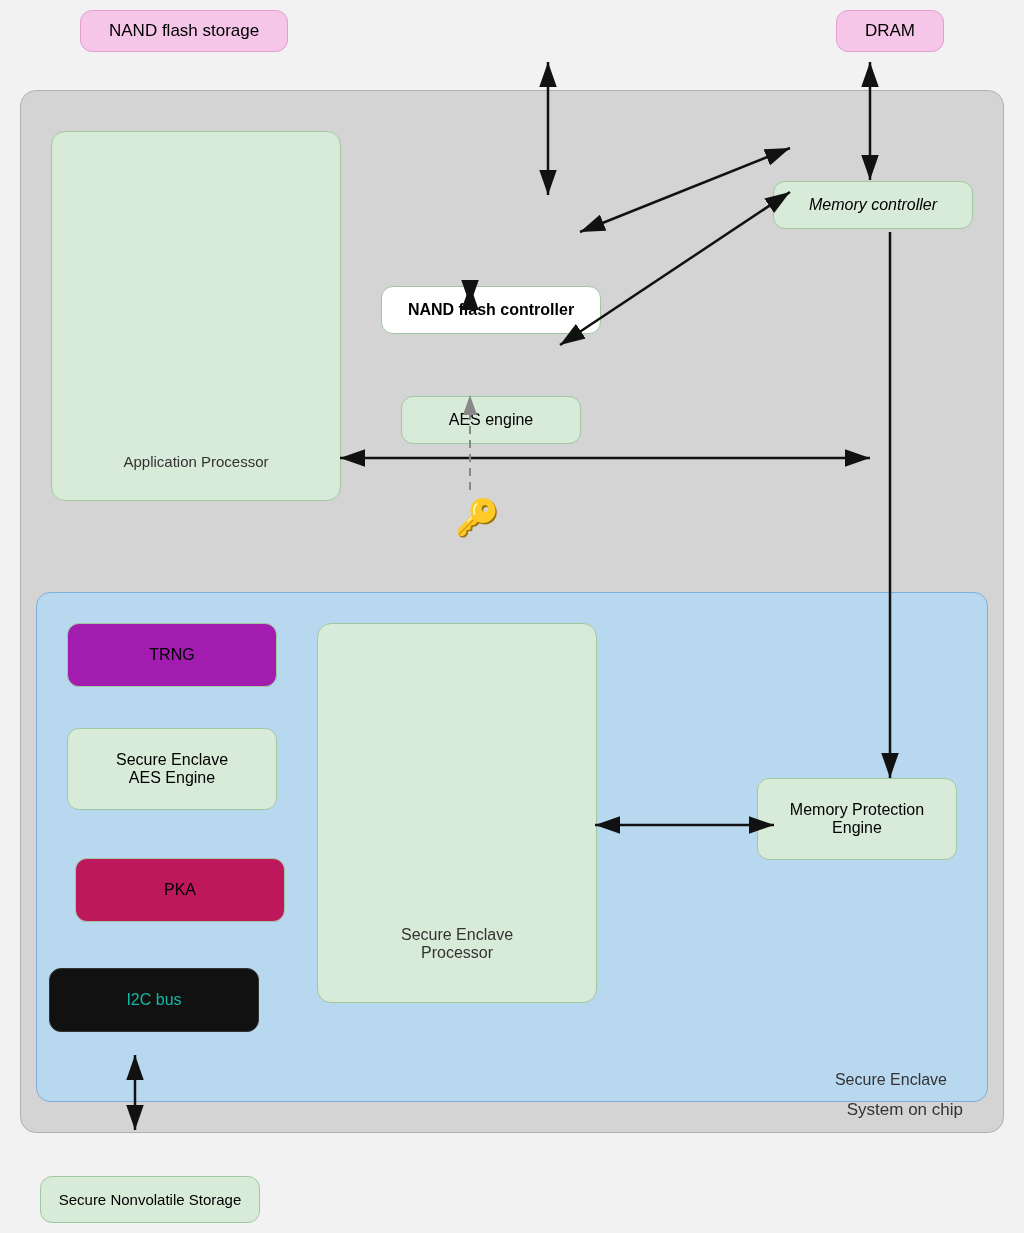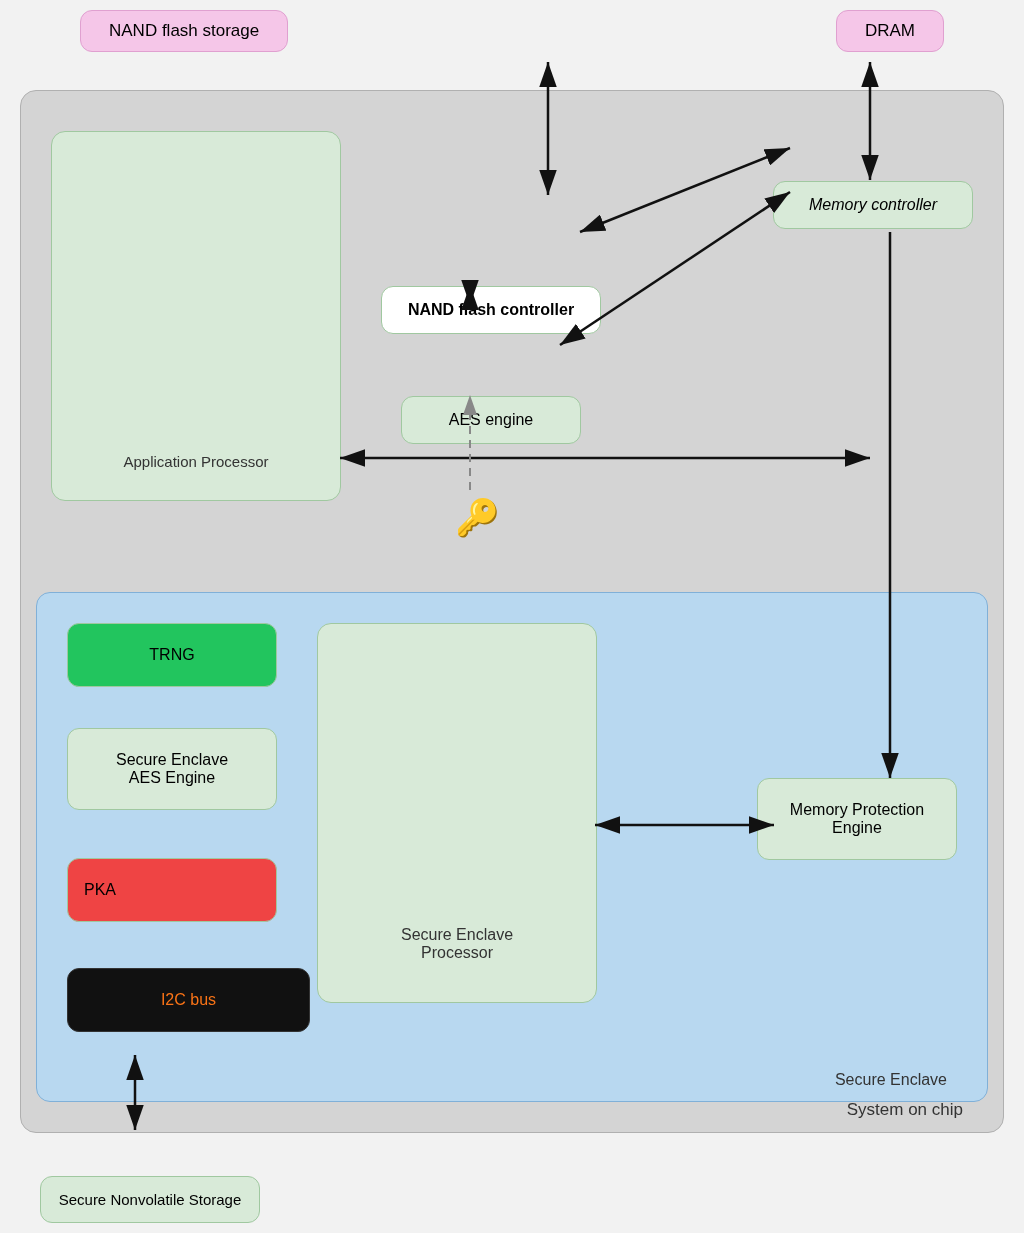--- a/index.html
+++ b/index.html
@@ -140,21 +140,21 @@
       color: #333;
     }
 
     
     .trng-box {
       position: absolute;
       top: 30px;
       left: 30px;
       width: 210px;
       padding: 22px 16px;
-      background: #22c55e;
+      background: #a21caf;
       border: 1.5px solid #a0c8a0;
       border-radius: 12px;
       font-size: 16px;
       text-align: center;
     }
 
     
     .se-aes-box {
       position: absolute;
       top: 135px;
@@ -165,42 +165,43 @@
       border: 1.5px solid #a0c8a0;
       border-radius: 12px;
       font-size: 16px;
       text-align: center;
     }
 
     
     .pka-box {
       position: absolute;
       top: 265px;
-      left: 30px;
+      left: 38px;
       width: 210px;
       padding: 22px 16px;
-      background: #ef4444;
-      border: 1.5px solid #a0c8a0;
-      border-radius: 12px;
-      font-size: 16px;
+      background: #be185d;
+      border: 1.5px solid #a0c8a0;
+      border-radius: 12px;
+      font-size: 16px;
+      text-align: center;
     }
 
     
     .i2c-box {
       position: absolute;
       top: 375px;
-      left: 30px;
-      width: 243px;
+      left: 12px;
+      width: 210px;
       padding: 22px 16px;
       background: #111;
       border: 1.5px solid #333;
       border-radius: 12px;
       font-size: 16px;
       text-align: center;
-      color: #f97316;
+      color: #14b8a6;
     }
 
     
     .se-processor-box {
       position: absolute;
       top: 30px;
       left: 280px;
       width: 280px;
       height: 380px;
       background: #d8ead8;

